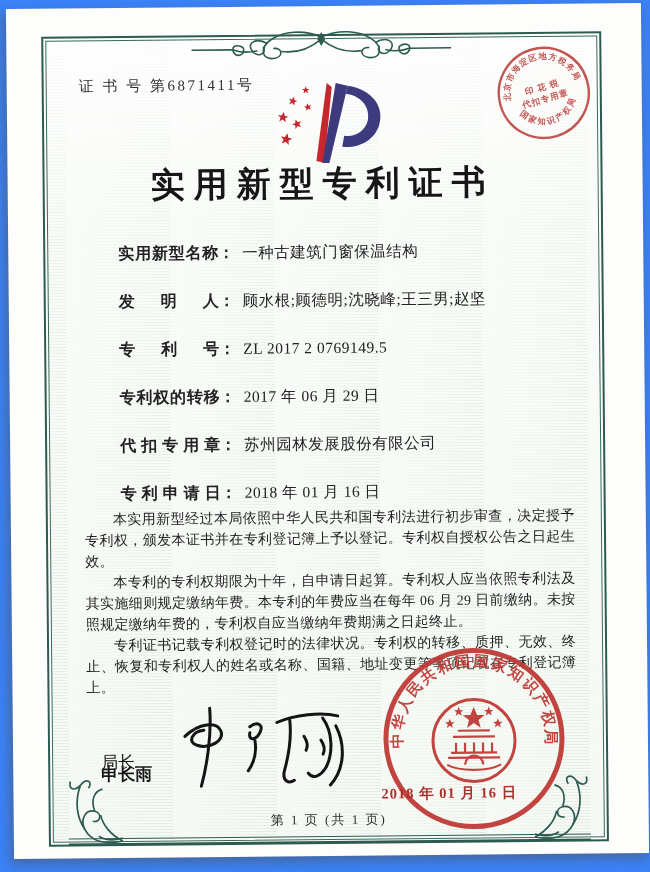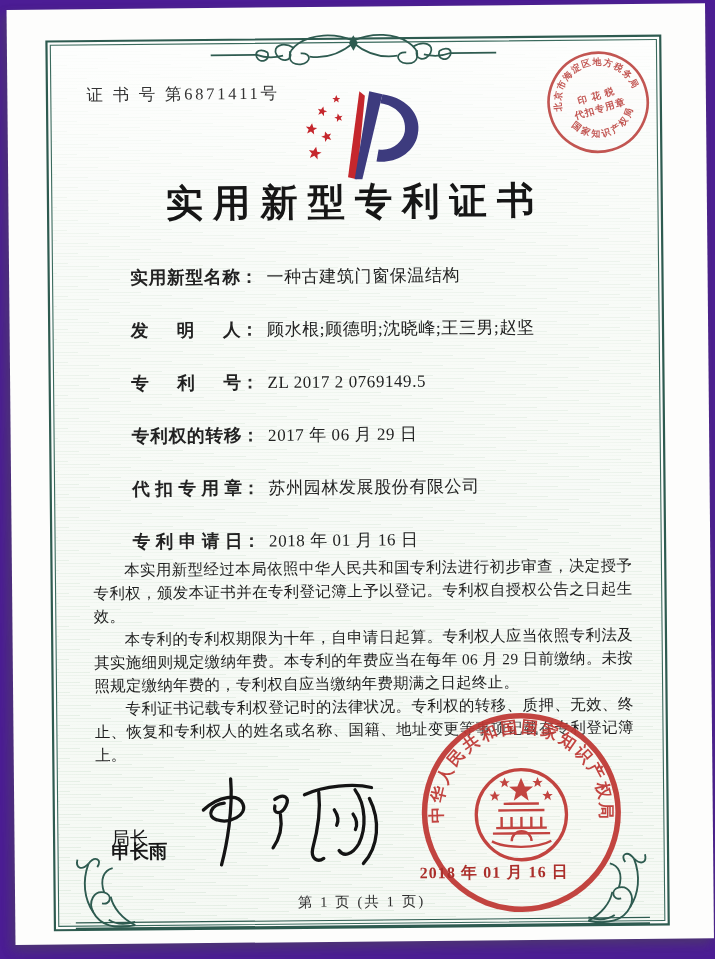--- a/index.html
+++ b/index.html
@@ -1,20 +1,20 @@
 <!DOCTYPE html>
 <html><head>
 <meta charset="utf-8">
 <style>
   html,body{margin:0;padding:0;}
   body{
     width:650px;height:872px;background:#f7f7f5;overflow:hidden;
     font-family:"Liberation Serif","DejaVu Serif",serif;color:#2a2a2a;
   }
-  .photo{position:relative;width:650px;height:872px;background:#4c1d95;}
+  .photo{position:relative;width:650px;height:872px;background:#3b82f6;}
   .sheet{
     position:absolute;left:10px;top:6px;right:5px;bottom:16px;
     background:#fdfdfc;transform:rotate(-0.55deg);transform-origin:50% 50%;
     box-shadow:-5px 4px 9px rgba(80,80,80,.30),0 6px 12px rgba(80,80,80,.28);
   }
   .frame{
     position:absolute;left:35px;top:28px;width:556px;height:806px;
     border:2.5px solid #2e5b50;
   }
   .frame-inner{

